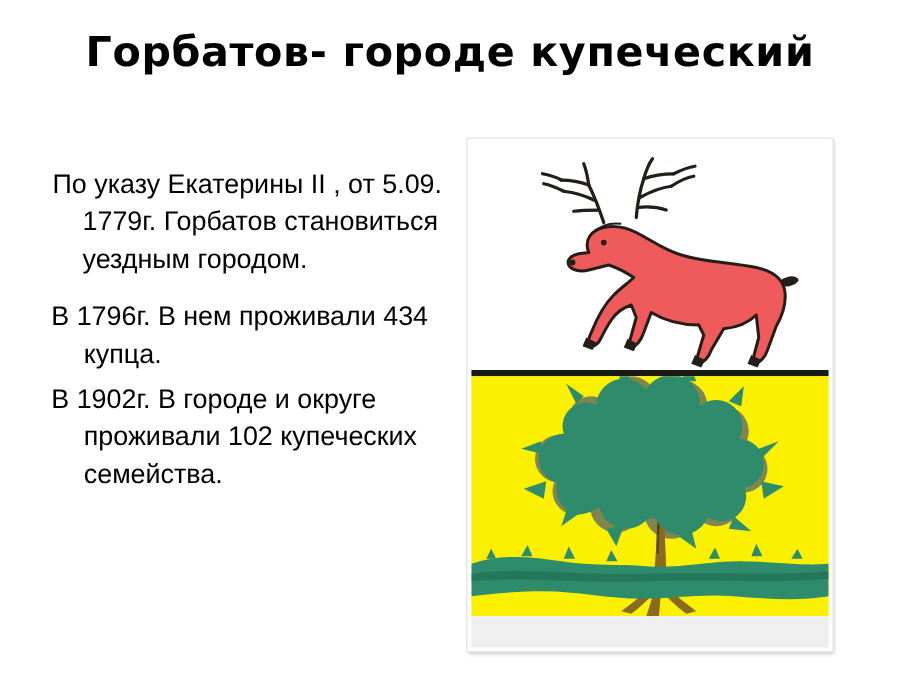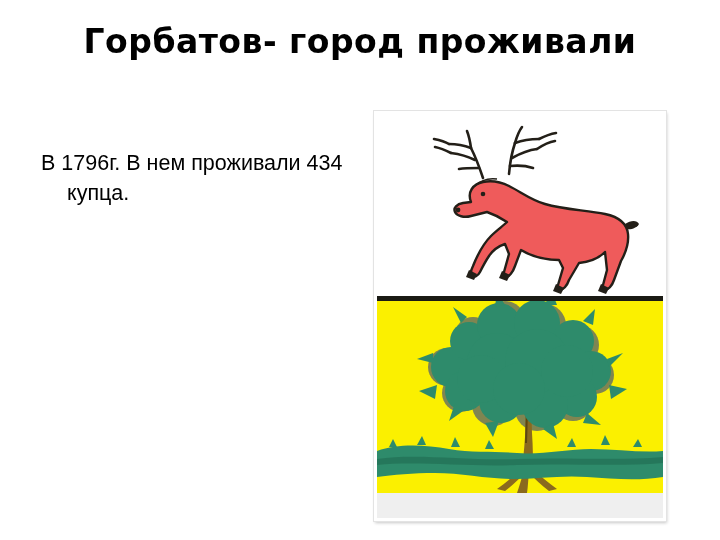--- a/index.html
+++ b/index.html
@@ -120,24 +120,26 @@
     display: block;
   }
   .deer-svg { left: 32px; top: 6px; }
   .tree-svg { left: 0px; top: 0px; }
 </style>
 </head>
 <body>
 
 <div class="slide">
 
-  <div class="slide-title">Горбатов- город проживали</div>
+  <div class="slide-title">Горбатов- городе купеческий</div>
 
   <div class="body-column">
+    <p class="para p1"> По указу Екатерины II , от 5.09. 1779г. Горбатов становиться уездным городом.</p>
     <p class="para p2">В 1796г. В нем проживали 434 купца.</p>
+    <p class="para p3">В 1902г. В городе и округе проживали 102 купеческих семейства.</p>
   </div>
 
   <div class="coat-frame">
     <div class="coat-inner">
 
       <div class="field-upper">
         <svg class="deer-svg" width="232" height="176" viewBox="0 0 232 176">
 
           <g stroke="#231f18" stroke-width="2.6" fill="none" stroke-linecap="round">
             <path d="M74 58 C70 46, 66 36, 62 28"></path>

